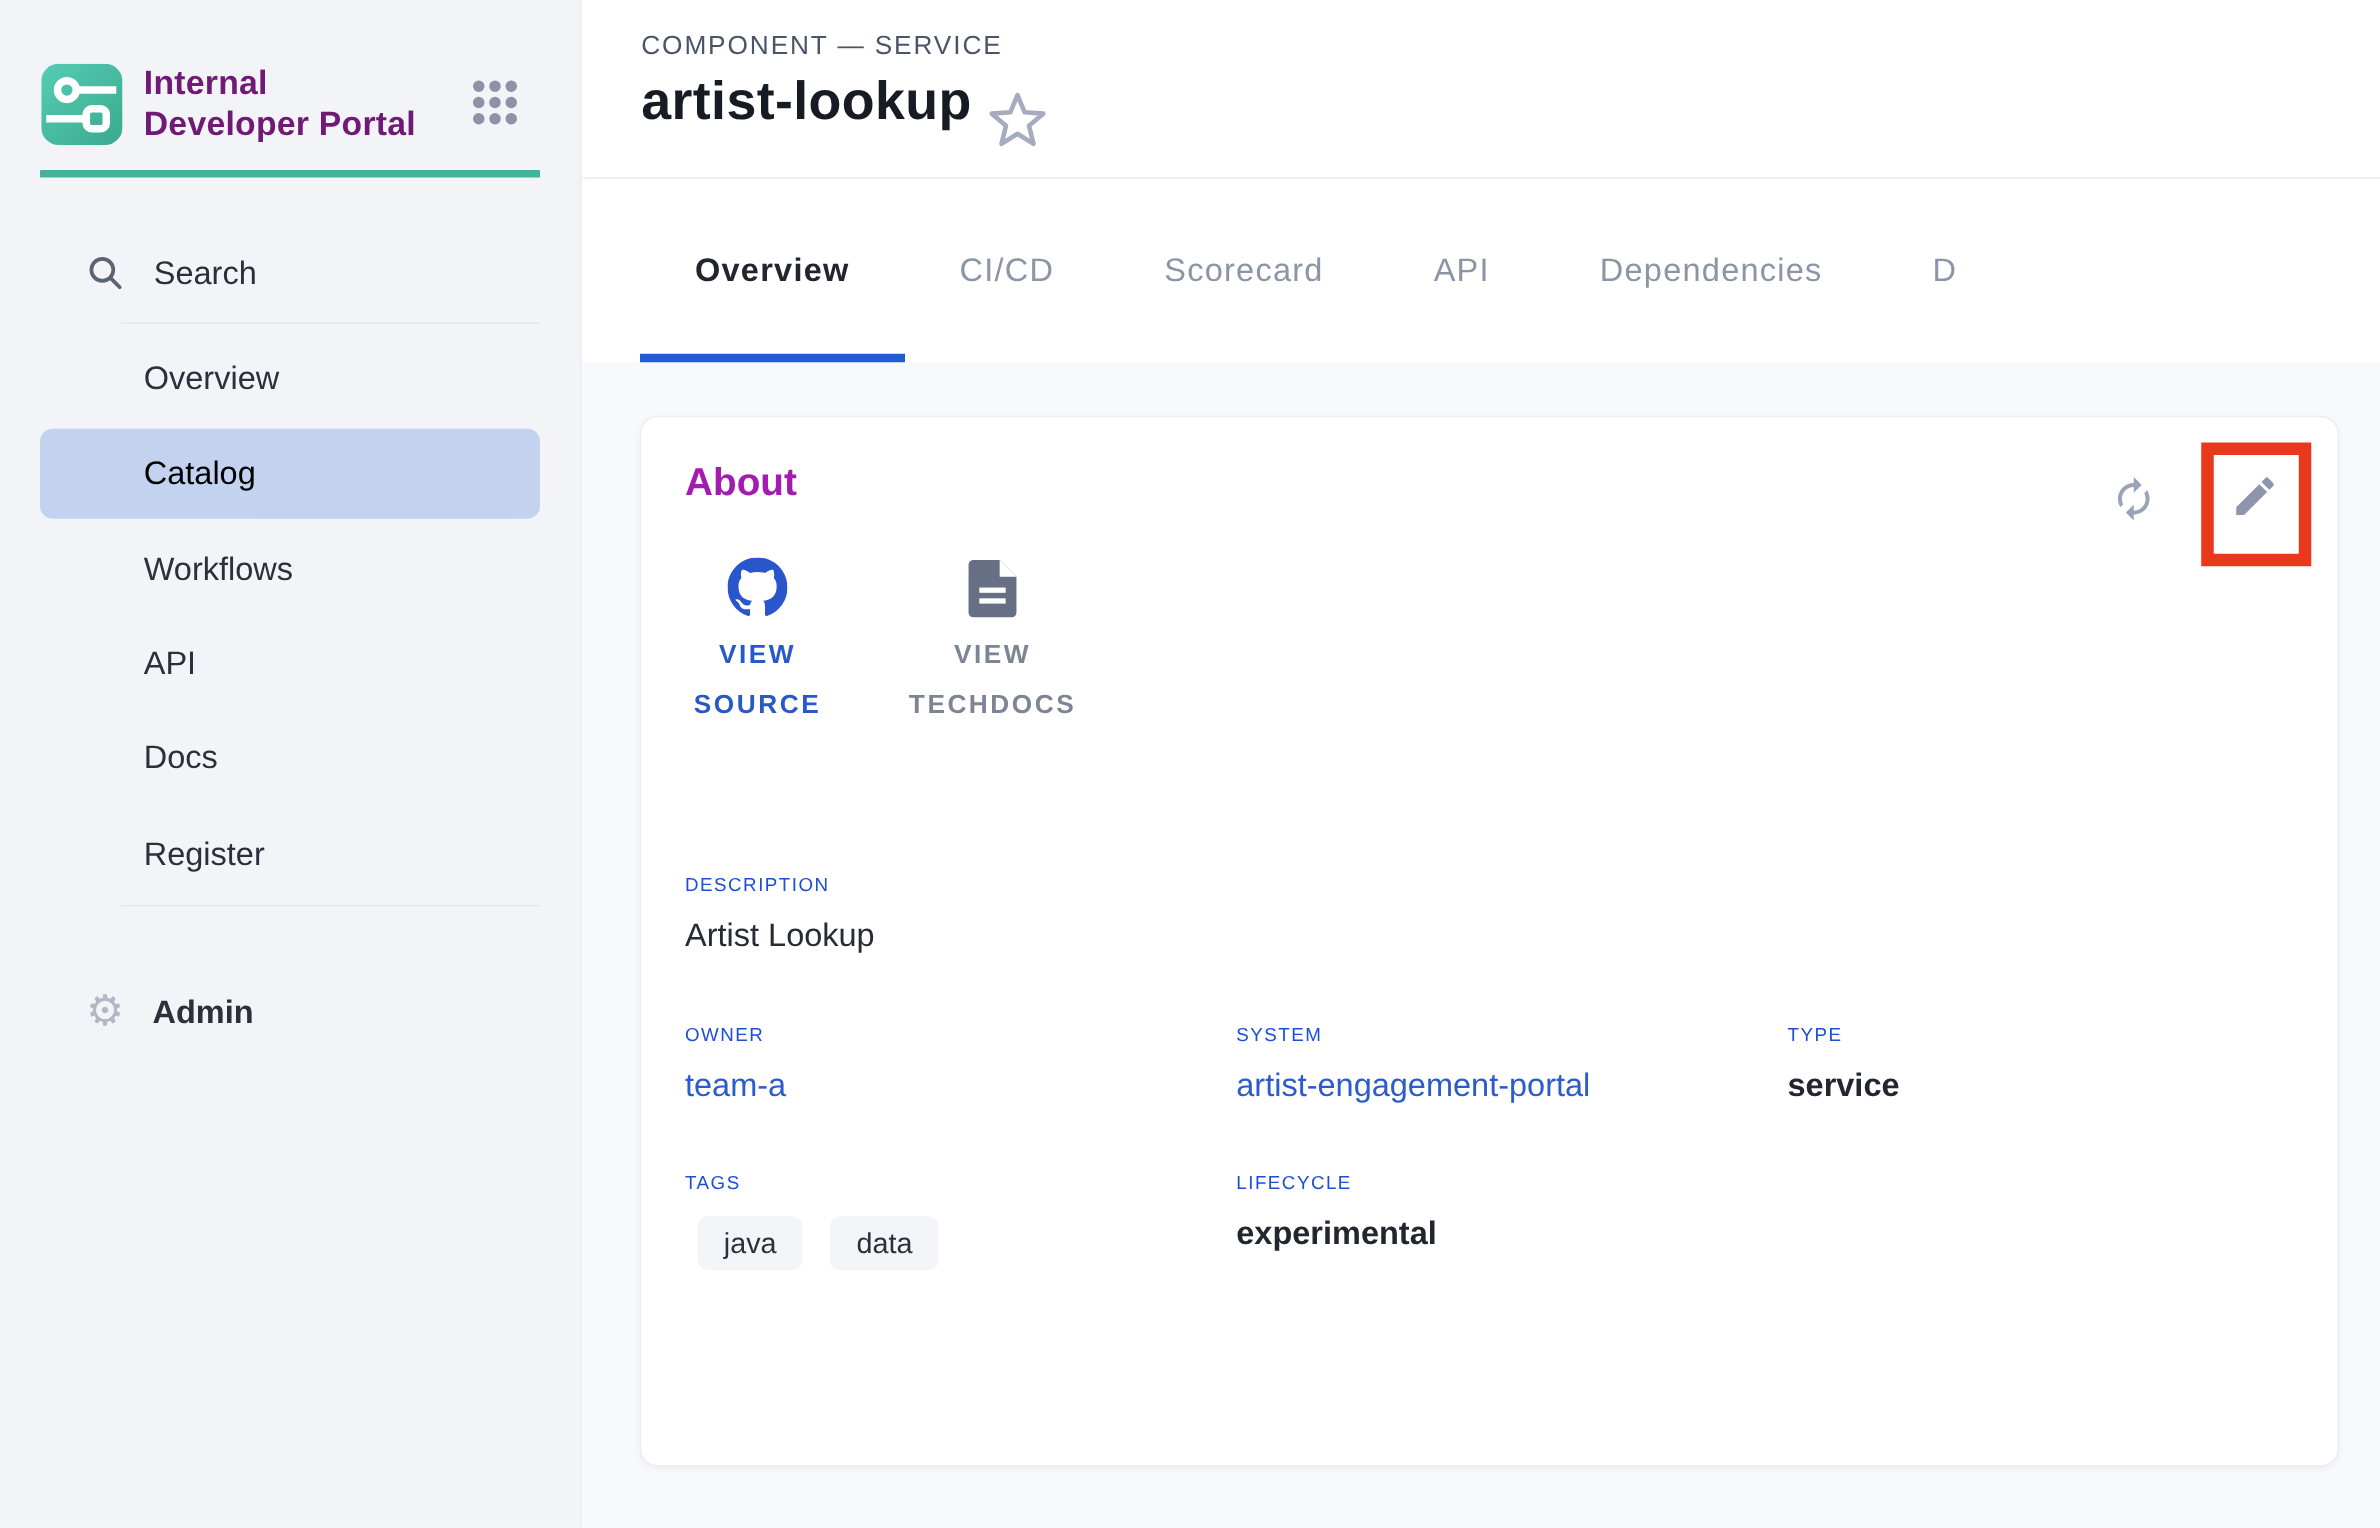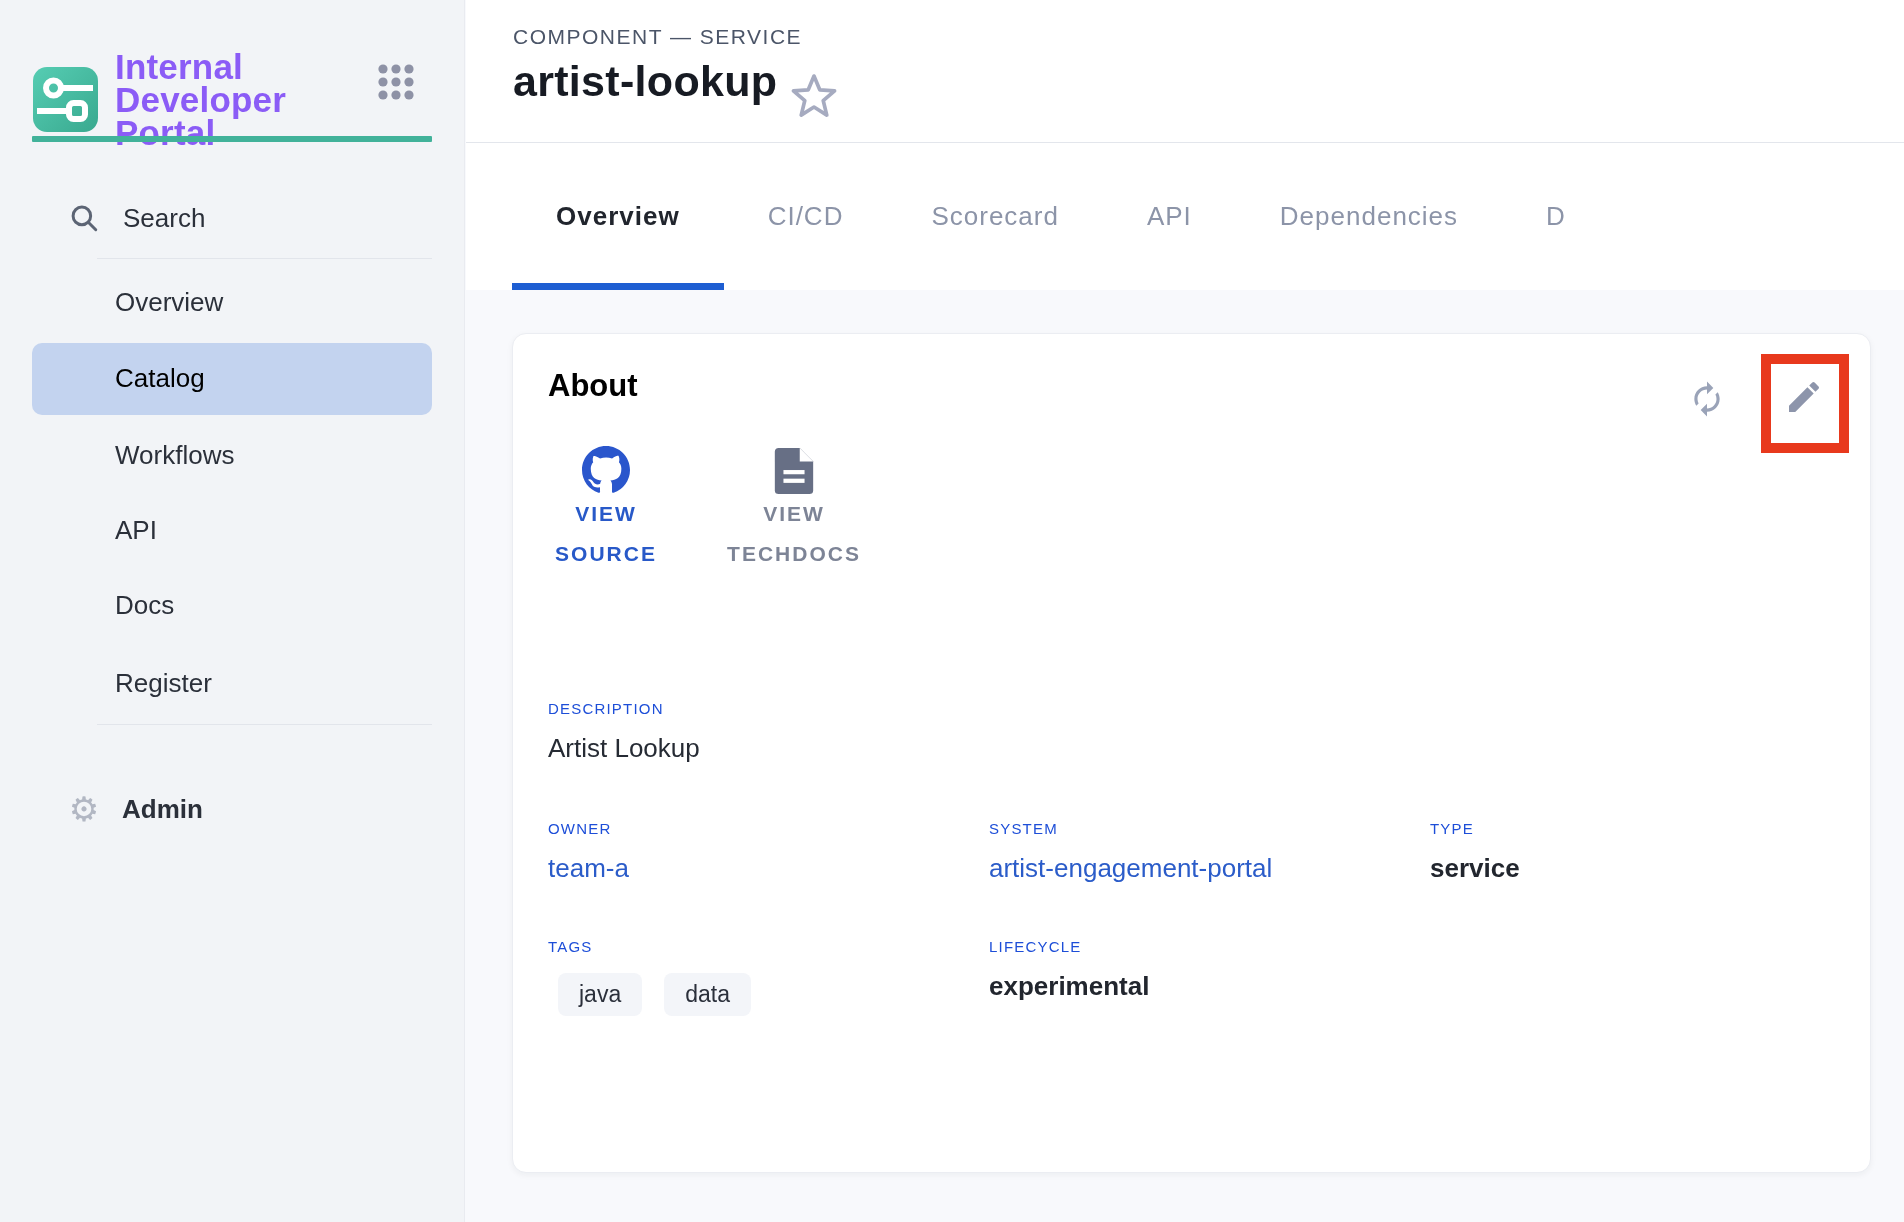--- a/index.html
+++ b/index.html
@@ -5,22 +5,22 @@
   * { margin:0; padding:0; box-sizing:border-box; }
   html,body { width:1904px; height:1222px; overflow:hidden;
     font-family:"Liberation Sans", sans-serif; background:#f8f9fc; }
   .root { position:relative; width:1904px; height:1222px; }
 
   
   .sidebar { position:absolute; left:0; top:0; width:465px; height:1222px;
     background:#f2f4f7; border-right:1px solid #e9ebf0; }
   .brand { position:absolute; left:33px; top:50px; display:flex; align-items:center; }
   .brand-logo { width:65px; height:65px; display:block; }
-  .brand-title { margin-left:17px; width:230px; font-size:35px; line-height:33px;
-    font-weight:700; color:#8b5cf6; letter-spacing:.2px; }
+  .brand-title { margin-left:17px; width:230px; font-size:27px; line-height:33px;
+    font-weight:700; color:#701a75; letter-spacing:.2px; }
   .apps-grid { position:absolute; left:377px; top:63px; width:38px; height:38px; cursor:pointer; }
   .brand-rule { position:absolute; left:32px; top:136px; width:400px; height:6px;
     background:#42b29a; border-radius:1px; }
 
   .side-row { position:absolute; left:0; width:465px; height:40px;
     display:flex; align-items:center; cursor:pointer; }
   .side-ico { position:absolute; left:66px; width:36px; height:36px;
     display:flex; align-items:center; justify-content:center; }
   .side-label { position:absolute; left:123px; font-size:26px; color:#2b303a; }
   .nav-label { position:absolute; left:115px; font-size:26px; color:#2b303a; }
@@ -48,32 +48,32 @@
   .tab.active::after { content:""; position:absolute; left:0; right:0; bottom:0;
     height:7px; background:#1e5ed2; }
   .tab.clipped { padding-right:0; }
 
   .content { position:absolute; left:0; top:290px; width:1438px; height:932px; background:#f8f9fc; }
 
   
   .card { position:absolute; left:46px; top:43px; width:1359px; height:840px;
     background:#ffffff; border:1px solid #ebedf2; border-radius:14px;
     box-shadow:0 2px 6px rgba(25,31,45,.05); }
-  .card-title { position:absolute; left:35px; top:34px; font-size:31px; font-weight:700; color:#000000; }
+  .card-title { position:absolute; left:35px; top:34px; font-size:31px; font-weight:700; color:#a21caf; }
   .icon-btn { position:absolute; width:40px; height:40px; display:flex;
     align-items:center; justify-content:center; cursor:pointer; }
   .refresh-btn { left:1174px; top:45px; }
   .edit-btn { left:1271px; top:43px; }
   .annotation-box { position:absolute; left:1248px; top:20px; width:88px; height:99px;
     border:10px solid #e8391d; pointer-events:none; z-index:5; }
 
   .links-row { position:absolute; left:29px; top:110px; display:flex; gap:36px; }
   .link-block { display:flex; flex-direction:column; align-items:center; cursor:pointer; }
   .link-block .lk-icon { height:50px; display:flex; align-items:flex-end; justify-content:center; }
-  .lk-lines { text-align:center; font-size:21px; font-weight:700;
+  .lk-lines { margin-top:10px; text-align:center; font-size:21px; font-weight:700;
     letter-spacing:2px; line-height:40px; }
   .link-source { width:128px; }
   .link-source .lk-lines { color:#2859c8; }
   .link-techdocs { width:176px; }
   .link-techdocs .lk-lines { color:#7d8496; }
 
   .f-label { font-size:15px; font-weight:500; letter-spacing:1.2px; color:#1d4ed8; }
   .f-value { margin-top:16px; font-size:26px; color:#262b34; }
   .f-link { color:#2b5cc9; cursor:pointer; }
   .f-strong { font-weight:700; color:#22262e; }

